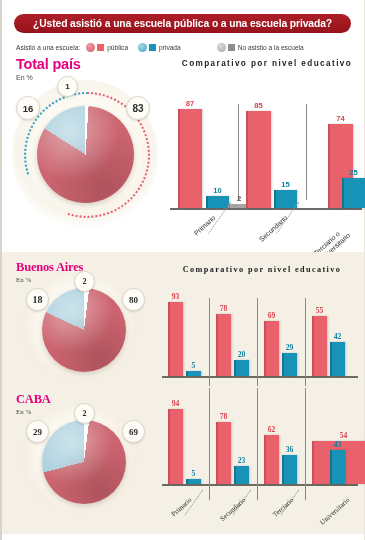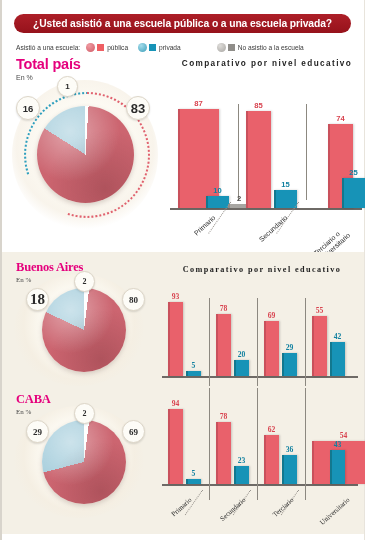--- a/index.html
+++ b/index.html
@@ -183,31 +183,31 @@
       <div class="pie" style="left:27px;top:28px;width:97px;height:97px;
             background:conic-gradient(from 0deg,
               #ffffff 0deg 3.6deg,
               #cc6570 3.6deg 302.4deg,
               #a8cfdd 302.4deg 360deg);">
         <div class="shade"></div>
       </div>
 
       <div class="bubble" style="left:47px;top:-2px;width:19px;height:19px;font-size:8px;">1</div>
       <div class="bubble" style="left:6px;top:18px;width:22px;height:22px;font-size:9.5px;">16</div>
-      <div class="bubble" style="left:116px;top:18px;width:22px;height:22px;font-size:13px;">83</div>
+      <div class="bubble" style="left:116px;top:18px;width:22px;height:22px;font-size:10px;">83</div>
     </div>
 
     <div class="chart-title" style="position:absolute;left:175px;top:2px;width:180px;">Comparativo por nivel educativo</div>
 
     <div class="bars" style="left:168px;top:38px;width:192px;height:116px;">
       <div class="axis"></div>
       <div class="divider" style="left:68px;top:10px;bottom:10px;"></div>
       <div class="divider" style="left:136px;top:10px;bottom:10px;"></div>
 
-      <div class="bar red" style="left:8px;width:41px;height:99px;">
+      <div class="bar red" style="left:8px;width:24px;height:99px;">
         <div class="body"></div>
           <div class="val">87</div>
       </div>
       <div class="bar teal" style="left:36px;width:23px;height:12px;">
         <div class="body"></div>
           <div class="val">10</div>
       </div>
       <div class="bar gray" style="left:58px;width:22px;height:4px;">
         <div class="body"></div>
           <div class="val">2</div>
@@ -248,21 +248,21 @@
     <div class="pie-wrap" style="left:12px;top:22px;width:130px;height:112px;">
       <div class="pie-glow" style="left:0;top:0;width:130px;height:112px;"></div>
       <div class="pie" style="left:28px;top:14px;width:84px;height:84px;
             background:conic-gradient(from 0deg,
               #ffffff 0deg 7.2deg,
               #cc6570 7.2deg 295.2deg,
               #a8cfdd 295.2deg 360deg);">
         <div class="shade"></div>
       </div>
       <div class="bubble" style="left:60px;top:-3px;width:19px;height:19px;font-size:8px;">2</div>
-      <div class="bubble" style="left:12px;top:14px;width:21px;height:21px;font-size:15px;">18</div>
+      <div class="bubble" style="left:12px;top:14px;width:21px;height:21px;font-size:10px;">18</div>
       <div class="bubble" style="left:108px;top:14px;width:21px;height:21px;font-size:9px;">80</div>
     </div>
 
     <div class="chart-title" style="position:absolute;left:162px;top:12px;width:196px;">Comparativo por nivel educativo</div>
 
     <div class="bars" style="left:160px;top:40px;width:196px;height:86px;">
       <div class="axis"></div>
       <div class="divider" style="left:47px;top:6px;bottom:-12px;"></div>
       <div class="divider" style="left:95px;top:6px;bottom:-12px;"></div>
       <div class="divider" style="left:143px;top:6px;bottom:-12px;"></div>

